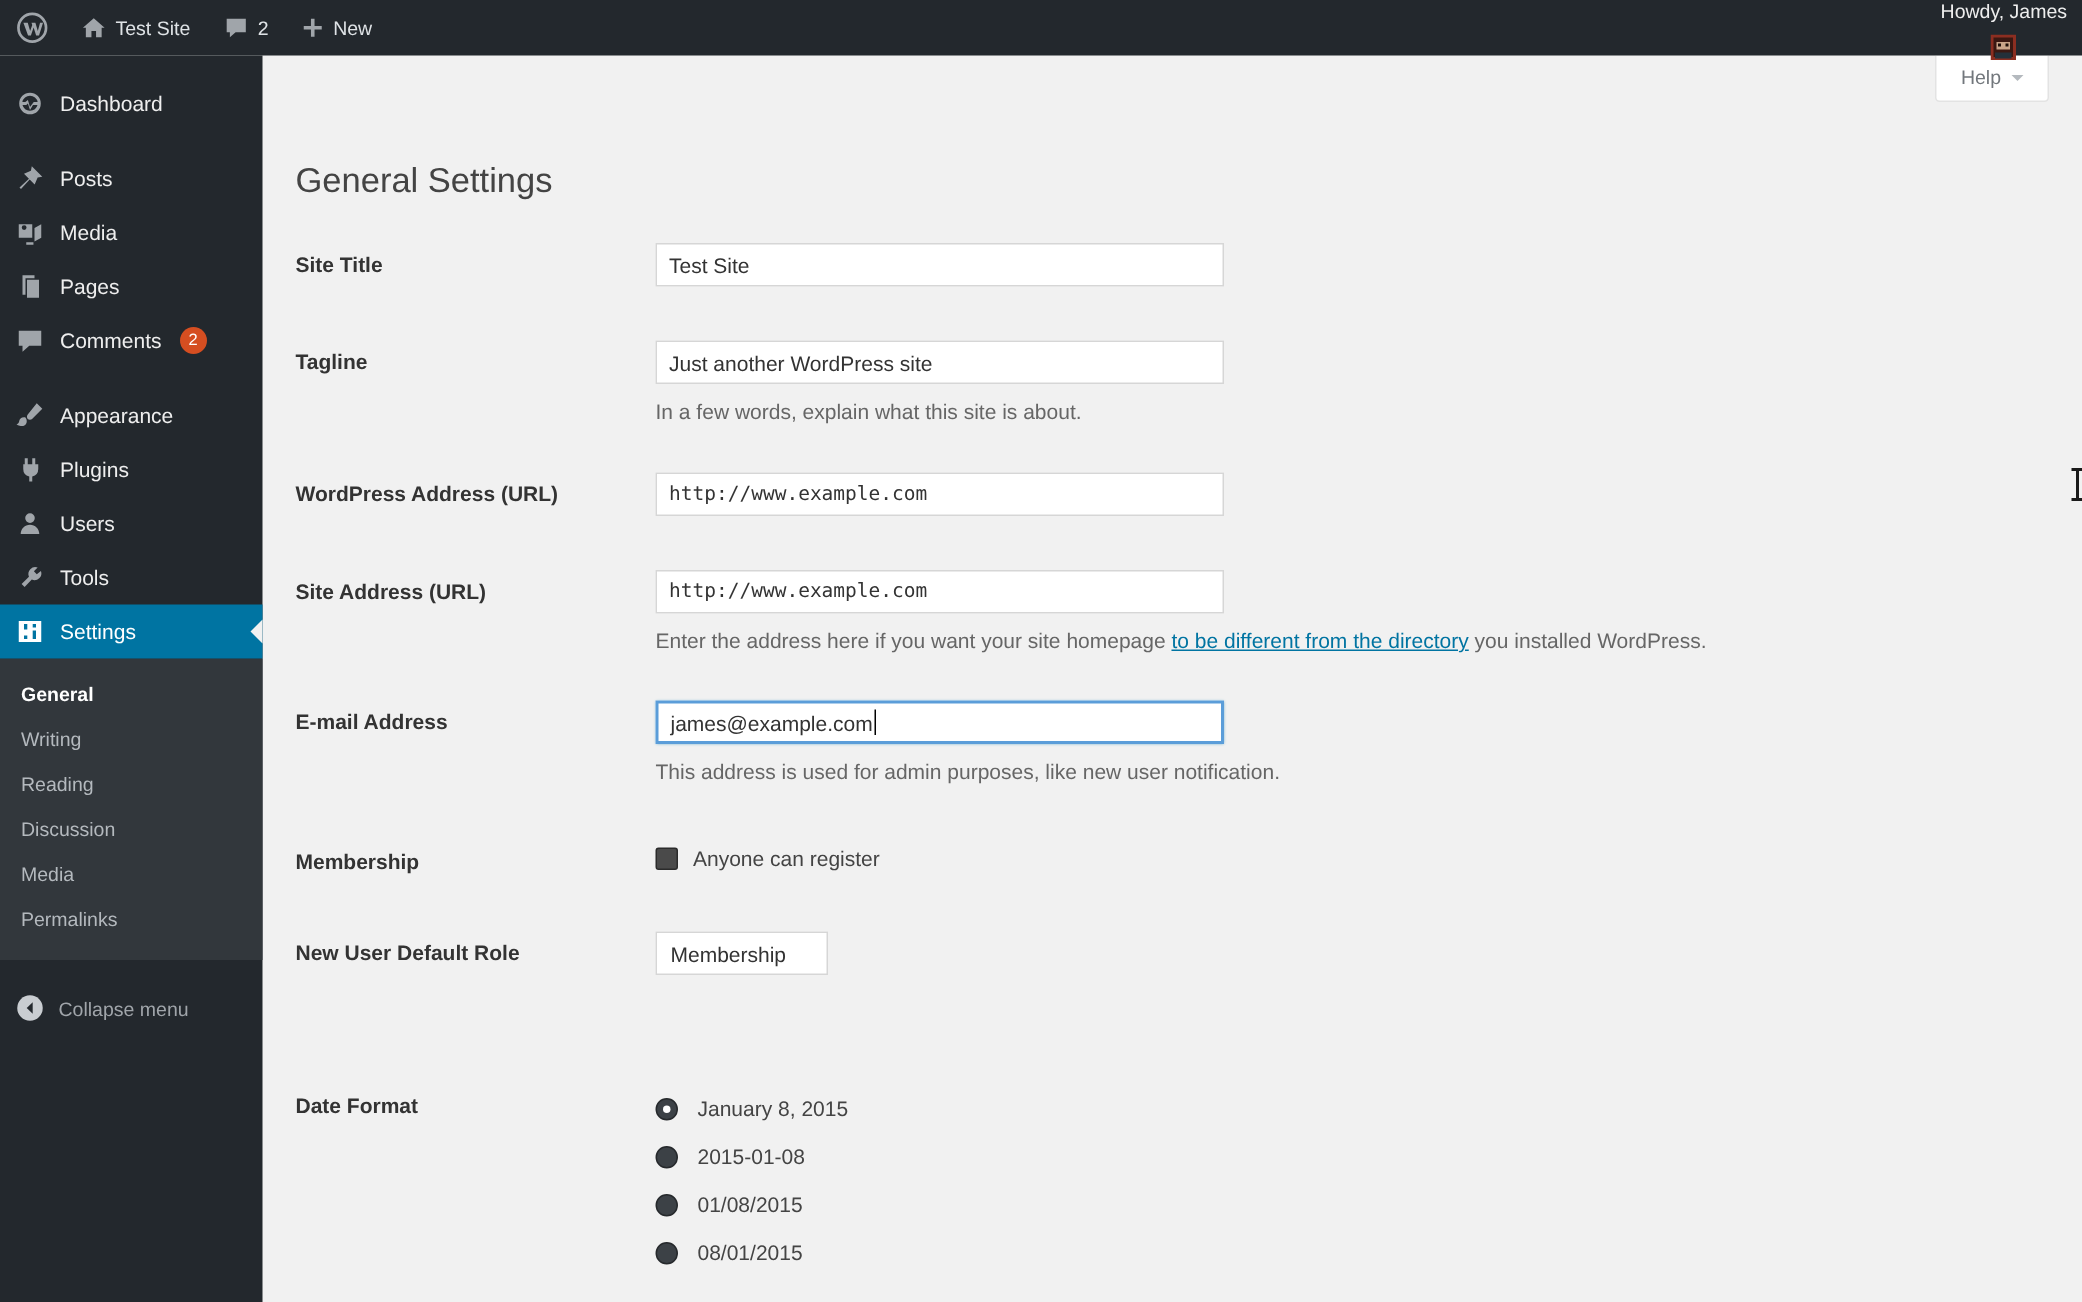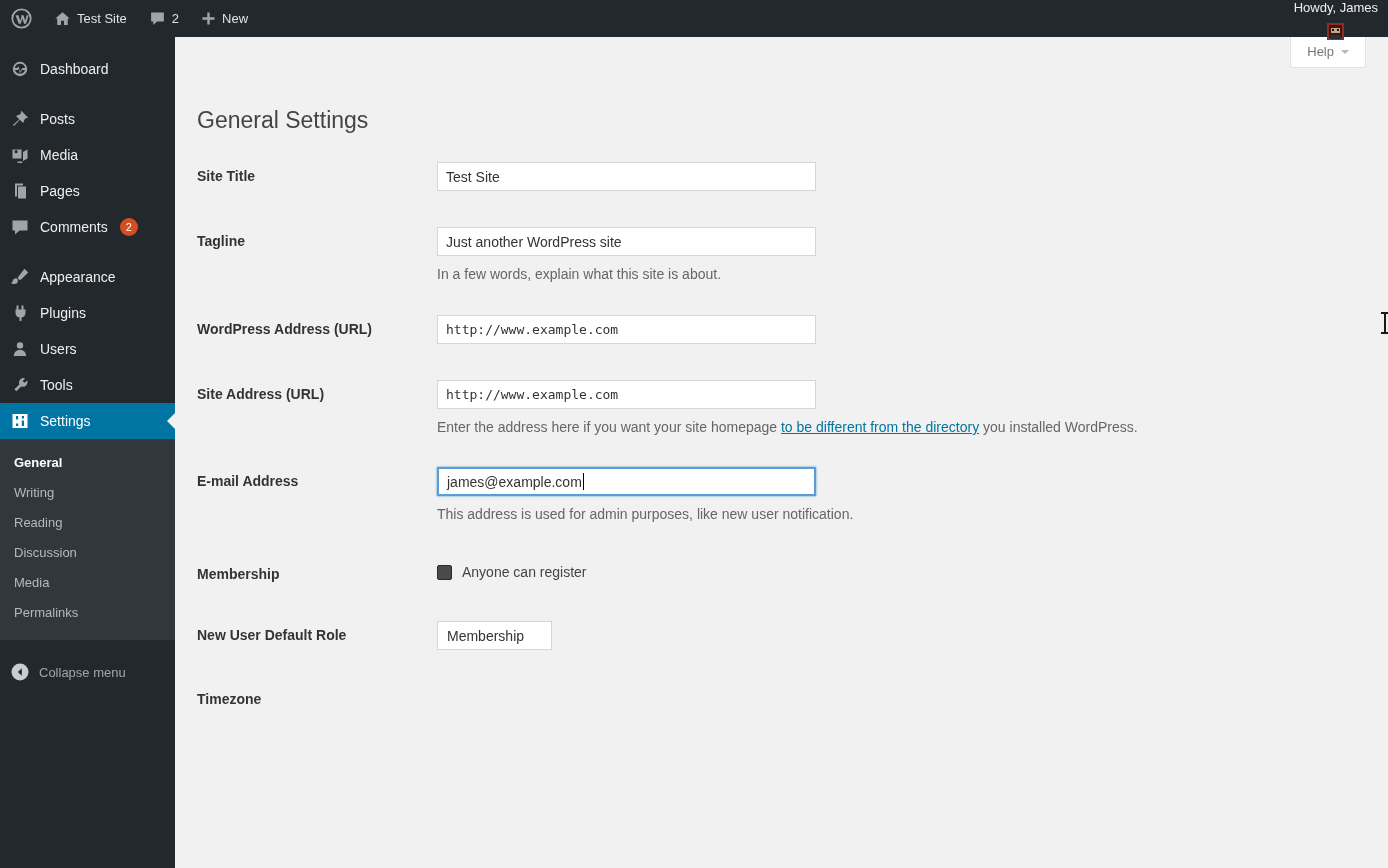--- a/index.html
+++ b/index.html
@@ -361,23 +361,43 @@
   <div class="form-row mb-role">
     <div class="form-label">New User Default Role</div>
     <div class="form-field">
       <div class="select-box" style="width:115px;">
         <span>Membership</span>
       </div>
     </div>
   </div>
 
   <div class="form-row mb-timezone">
-    <div class="form-label">Timezone</div>
-  </div>
-
+  </div>
+
+  <div class="form-row">
+    <div class="form-label">Date Format</div>
+    <div class="form-field">
+      <div class="radio-row">
+        <span class="radio checked"></span>
+        <span>January 8, 2015</span>
+      </div>
+      <div class="radio-row">
+        <span class="radio"></span>
+        <span>2015-01-08</span>
+      </div>
+      <div class="radio-row">
+        <span class="radio"></span>
+        <span>01/08/2015</span>
+      </div>
+      <div class="radio-row">
+        <span class="radio"></span>
+        <span>08/01/2015</span>
+      </div>
+    </div>
+  </div>
 
 </div>
 
 <div class="ibeam">
   <div class="top"></div>
     <div class="stem"></div>
     <div class="bot"></div>
 </div>
 
 </body></html>

